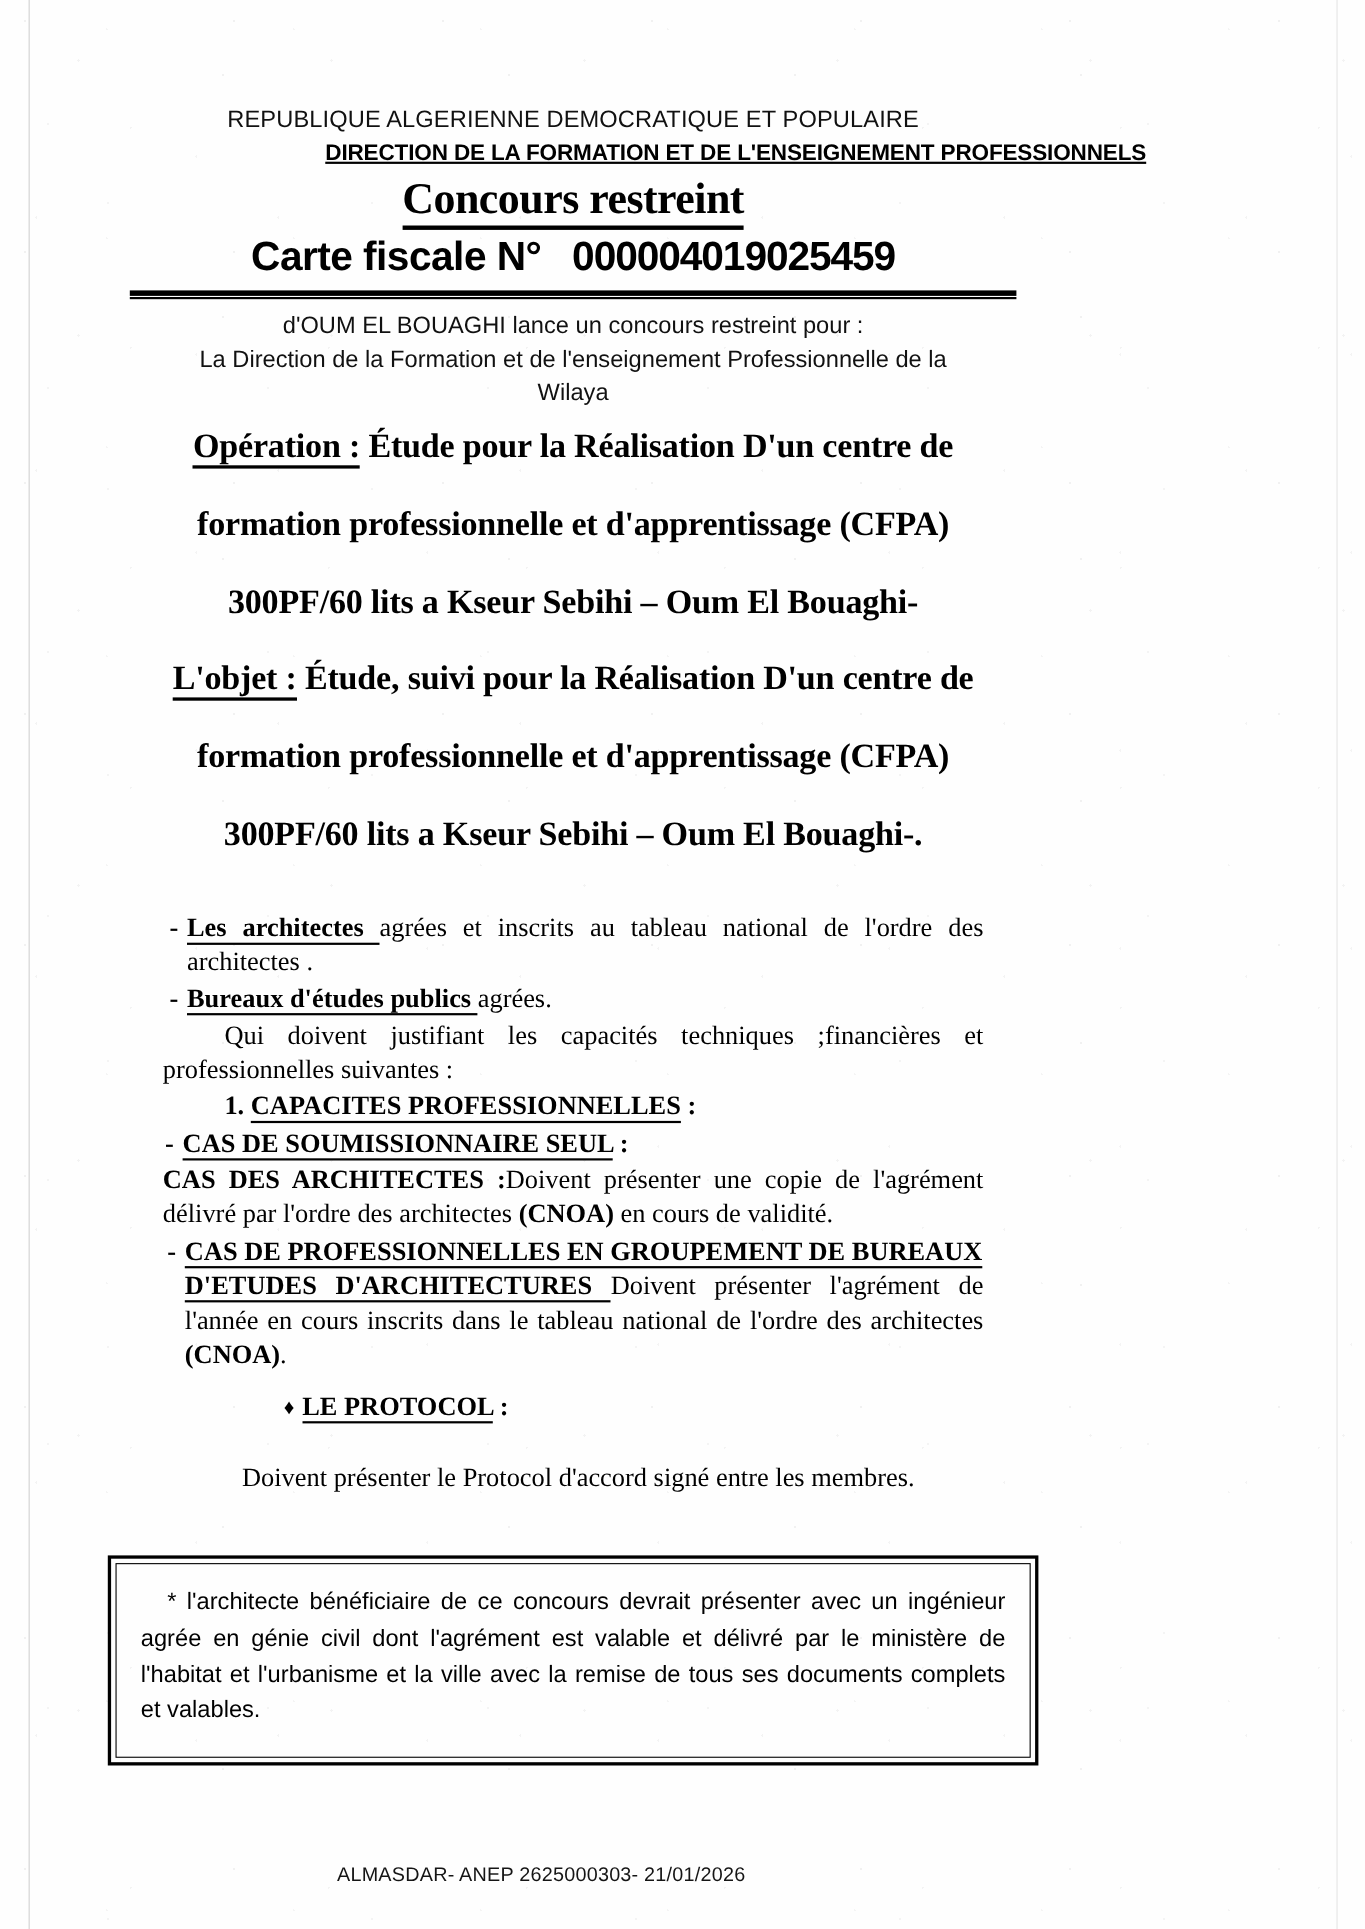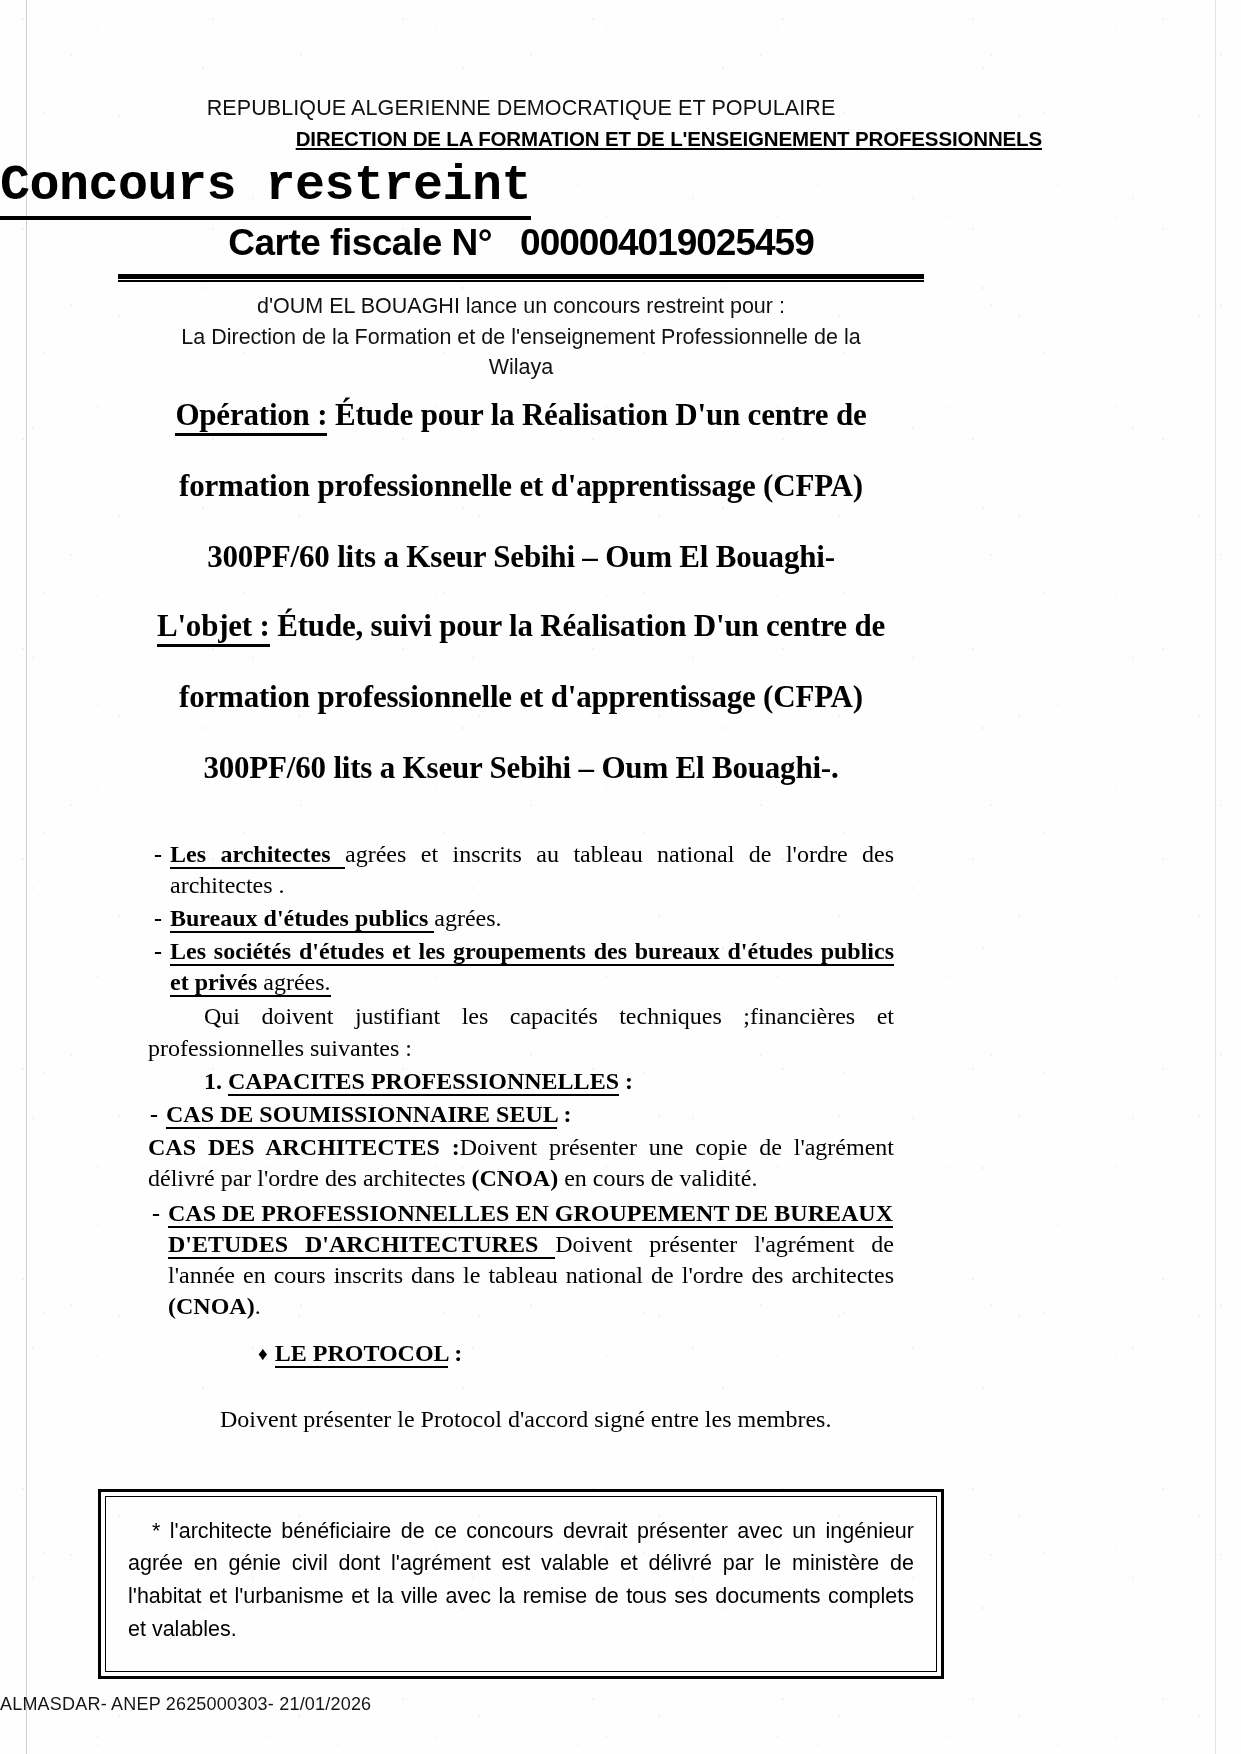--- a/index.html
+++ b/index.html
@@ -81,23 +81,24 @@
     text-align: right;
     font-family: "Liberation Sans", "DejaVu Sans", sans-serif;
     font-weight: bold;
     font-size: 20.5px;
     letter-spacing: -0.15px;
     margin-top: 6px;
     transform: scaleX(1.0);
     text-decoration: underline;
   }
   .hdr-title {
-    font-family: Liberation Mono, monospace;
-    font-weight: bold;
-    font-size: 50px;
+    text-align: center;
+    font-family: Liberation Serif, serif;
+    font-weight: bold;
+    font-size: 40px;
     margin-top: 6px;
     letter-spacing: -0.5px;
   }
   .hdr-title span.u {
     border-bottom: 4px solid #000;
     padding-bottom: 2px;
   }
   .hdr-fiscal {
     text-align: center;
     font-family: "Liberation Sans", "DejaVu Sans", sans-serif;
@@ -252,20 +253,21 @@
     text-align: justify;
   }
   .note-inner .first { text-indent: 24px; }
 
   
   .footer {
     position: absolute;
     left: 0;
     top: 1694px;
     width: 984px;
+    text-align: center;
     font-family: "Liberation Sans", "DejaVu Sans", sans-serif;
     font-size: 18px;
     letter-spacing: 0.2px;
     color: #151515;
   }
 </style>
 </head>
 <body>
 
 <div id="page"></div>
@@ -293,21 +295,20 @@
   <div class="big big-gap2"><span class="lbl">L'objet :</span> <span>Étude, suivi  pour la Réalisation D'un  centre de</span></div>
   <div class="big big-gap">formation professionnelle et d'apprentissage (CFPA)</div>
   <div class="big big-gap">300PF/60 lits a Kseur Sebihi – Oum El Bouaghi-.</div>
 
   <div class="body-area" style="margin-top:56px;">
 
     <div class="bul"><span class="u-bold">Les architectes </span><span>agrées et inscrits au tableau national de l'ordre des architectes .</span></div>
 
     <div class="bul tight"><span class="u-bold">Bureaux d'études publics </span><span>agrées.</span></div>
 
-    <div class="bul tight"><span class="u-bold">Les sociétés d'études et les groupements des bureaux d'études publics et privés </span><span class="u-plain">agrées.</span></div>
 
     <div class="para">Qui doivent justifiant les capacités techniques ;financières et professionnelles suivantes :</div>
 
     <div class="num-head"><span>1.</span> <span class="u-bold">CAPACITES PROFESSIONNELLES</span><span> :</span></div>
 
     <div class="cas-line"><span class="u-bold">CAS DE SOUMISSIONNAIRE SEUL</span><span> :</span></div>
 
     <div class="flush"><b>CAS DES ARCHITECTES :</b><span>Doivent présenter une copie de l'agrément délivré par l'ordre des architectes </span><b>(CNOA)</b><span> en cours de validité.</span></div>
 
     <div class="grp"><span class="u-bold">CAS DE PROFESSIONNELLES EN GROUPEMENT DE BUREAUX</span><span class="cont"><span class="u-bold">D'ETUDES  D'ARCHITECTURES </span><span>Doivent présenter l'agrément de l'année en cours  inscrits dans le tableau national de l'ordre des architectes </span><b>(CNOA)</b><span>.</span></span></div>

